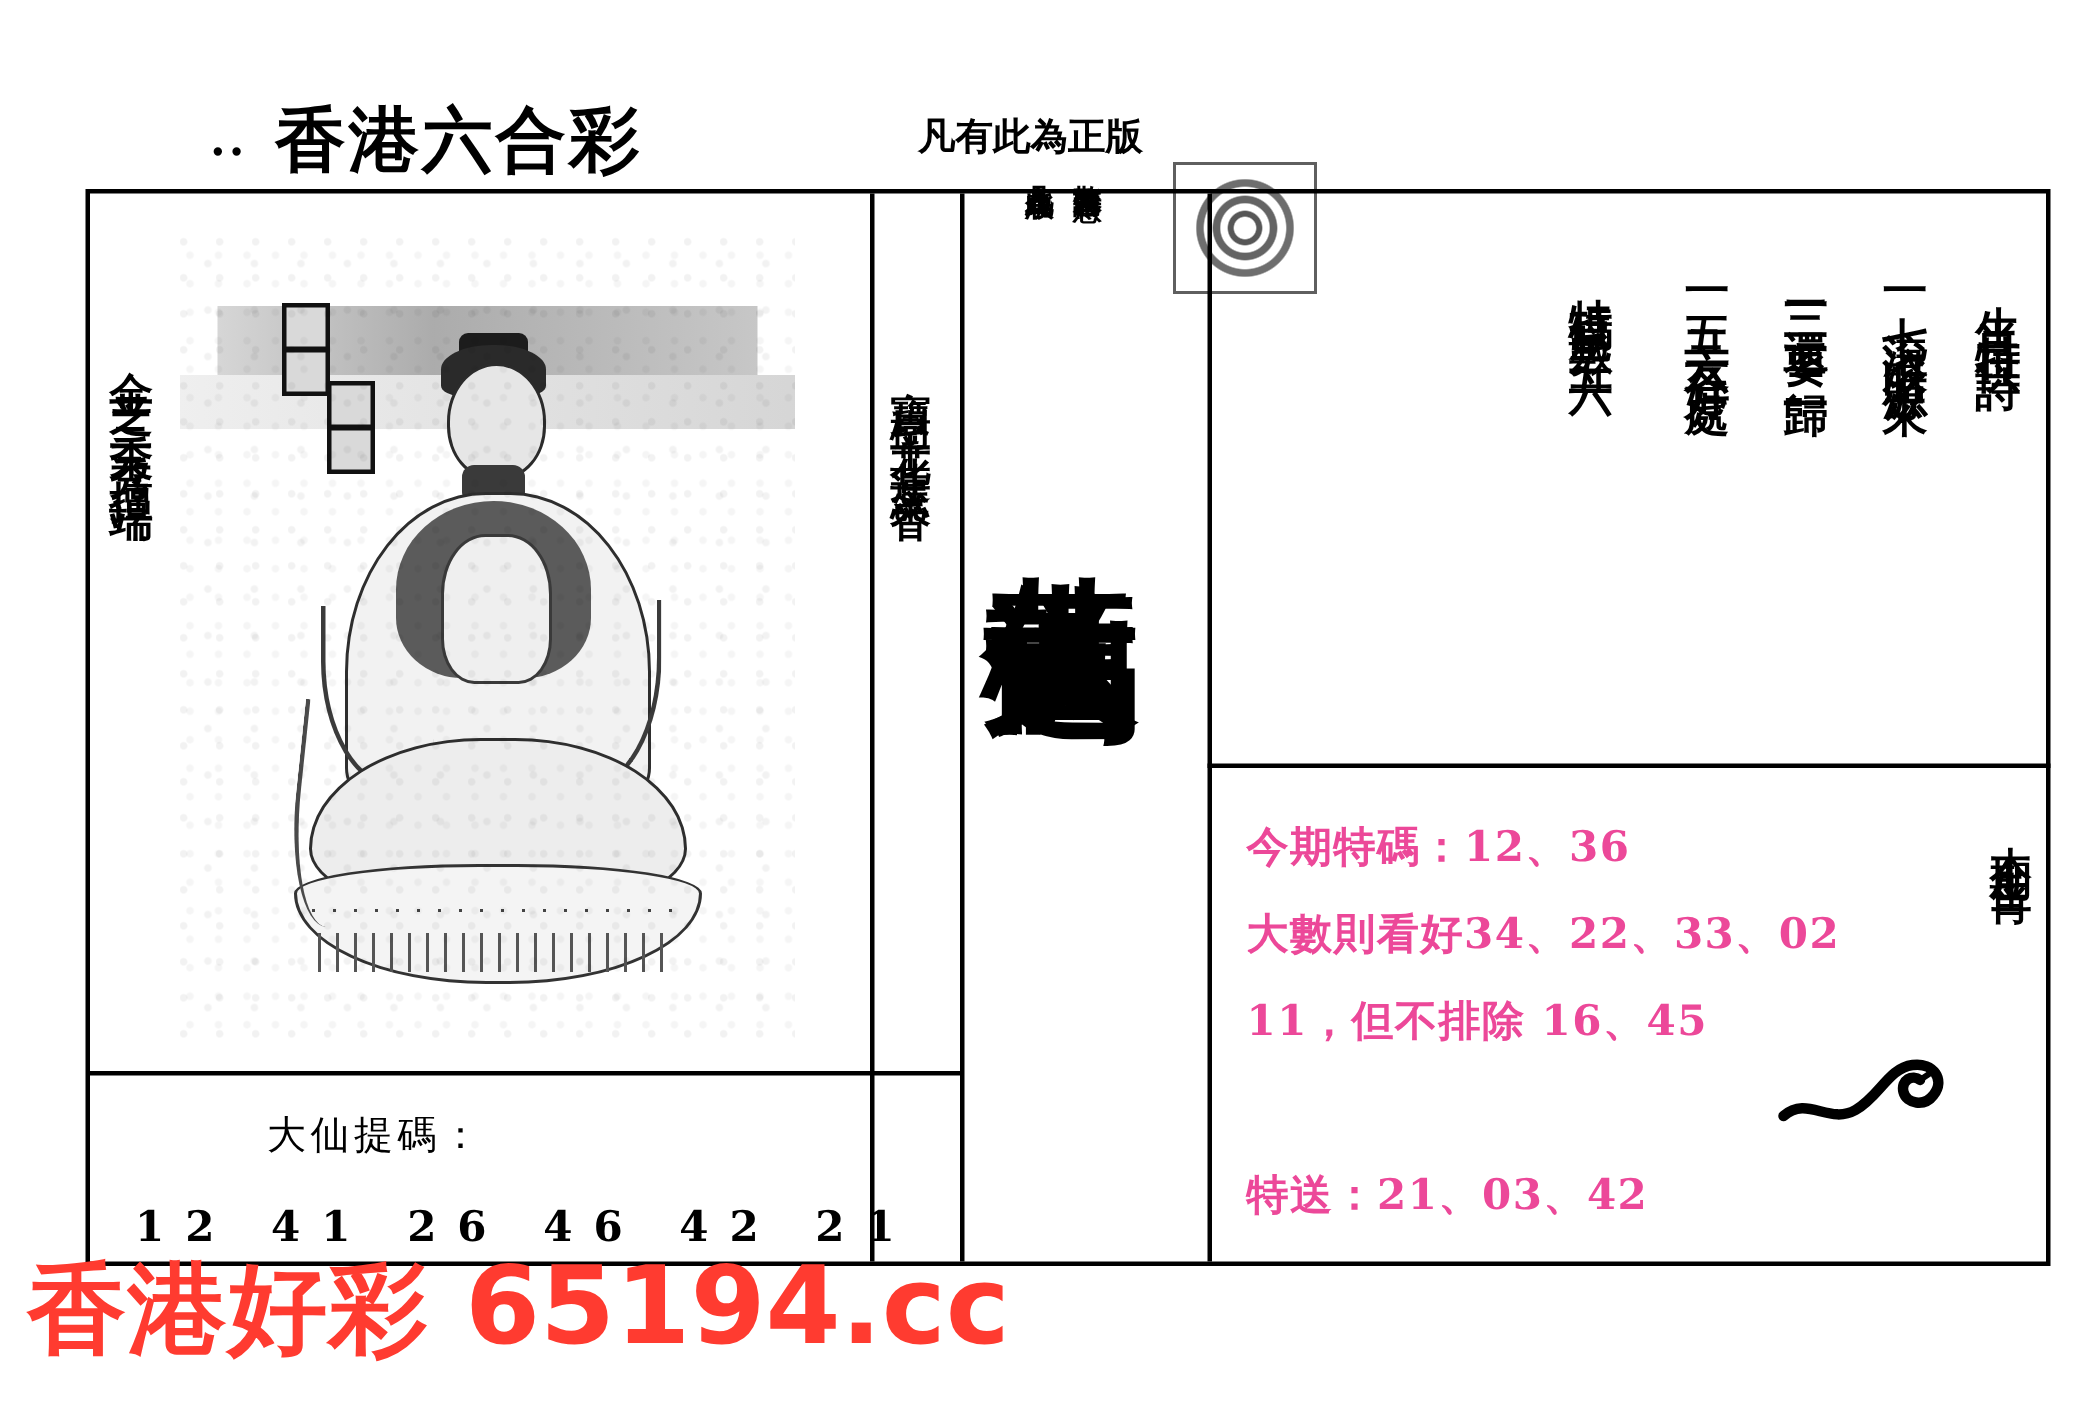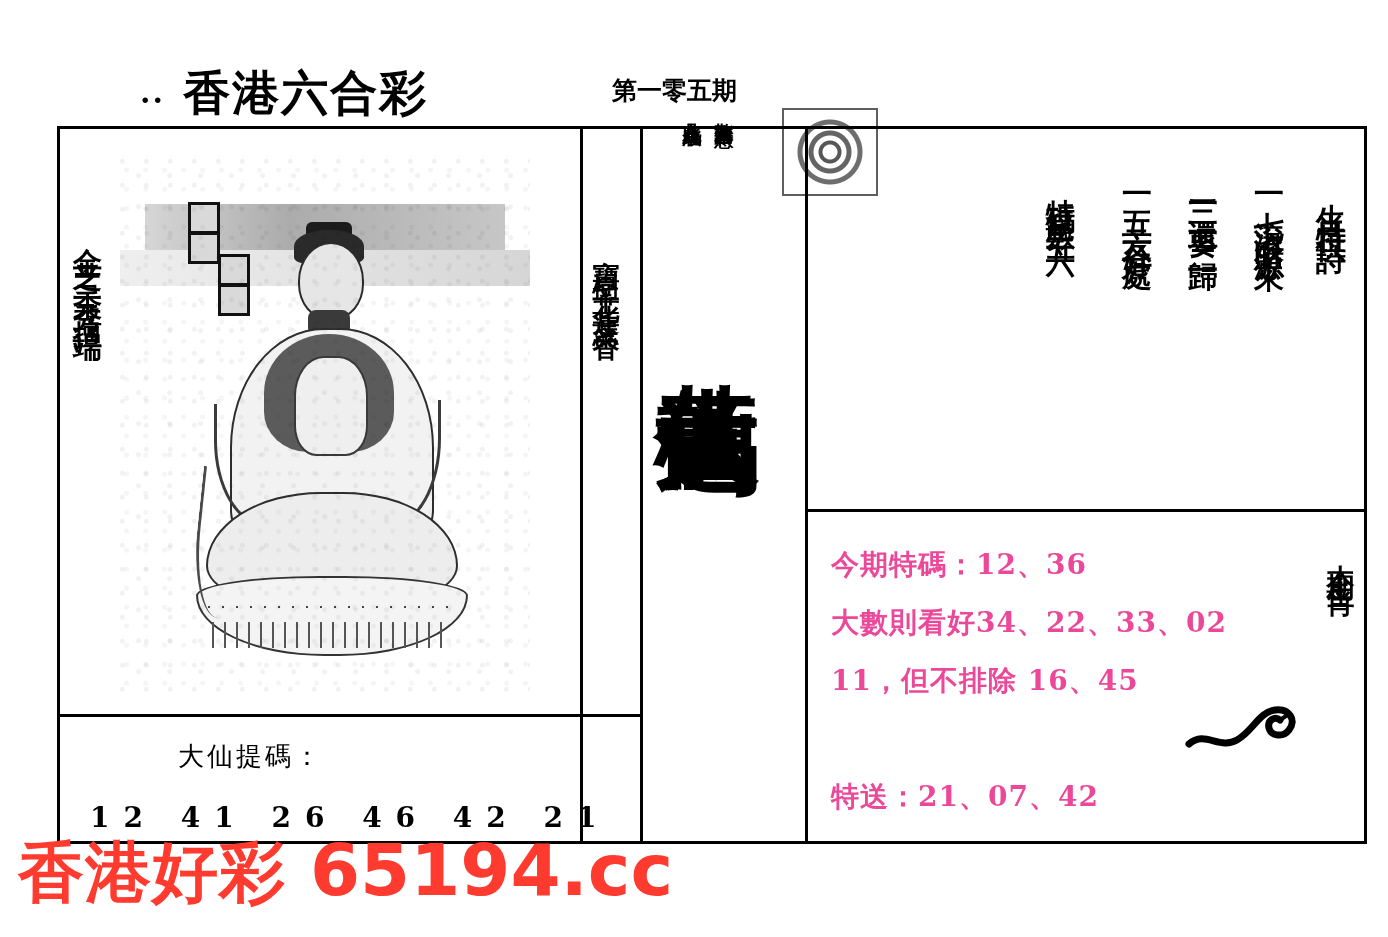--- a/index.html
+++ b/index.html
@@ -392,21 +392,21 @@
   }
 </style>
 </head>
 <body>
 
 <div class="header">
   <div class="title-left">
     <span class="dots">..</span>
     <span>香港六合彩</span>
   </div>
-  <div class="title-center">第一零五期</div>
+  <div class="title-center">凡有此為正版</div>
 </div>
 
 <div class="note">
   <span class="c1">敬請彩民留意</span>
   <span class="c2">凡有此為正版！</span>
 </div>
 <div class="stamp"></div>
 
 <div class="frame">
 
@@ -454,21 +454,21 @@
     <div class="col p1">一七滾滾財源來</div>
     <div class="col p2">三一還要一二歸</div>
     <div class="col p3">一五三六各好處</div>
     <div class="col p4">特碼尾數二五六</div>
   </div>
 
   <div class="pred">
     <div class="line l0">今期特碼：12、36</div>
     <div class="line l1">大數則看好34、22、33、02</div>
     <div class="line l2">11，但不排除 16、45</div>
-    <div class="line l4">特送：21、07、42</div>
+    <div class="line l4">特送：21、03、42</div>
 
     <div class="benqi">本期生肖</div>
 
     <div class="snake">
       <svg width="120" height="90" viewBox="0 0 120 90">
         <path d="M4 54 C20 40, 34 60, 52 50 C68 41, 74 22, 90 20 C104 18, 112 30, 104 40 C98 48, 86 46, 84 38 C82 30, 90 26, 95 30" fill="none" stroke="#000" stroke-width="7" stroke-linecap="round"></path>
         <path d="M95 30 L104 24" fill="none" stroke="#000" stroke-width="4" stroke-linecap="round"></path>
       </svg>
     </div>
   </div>

